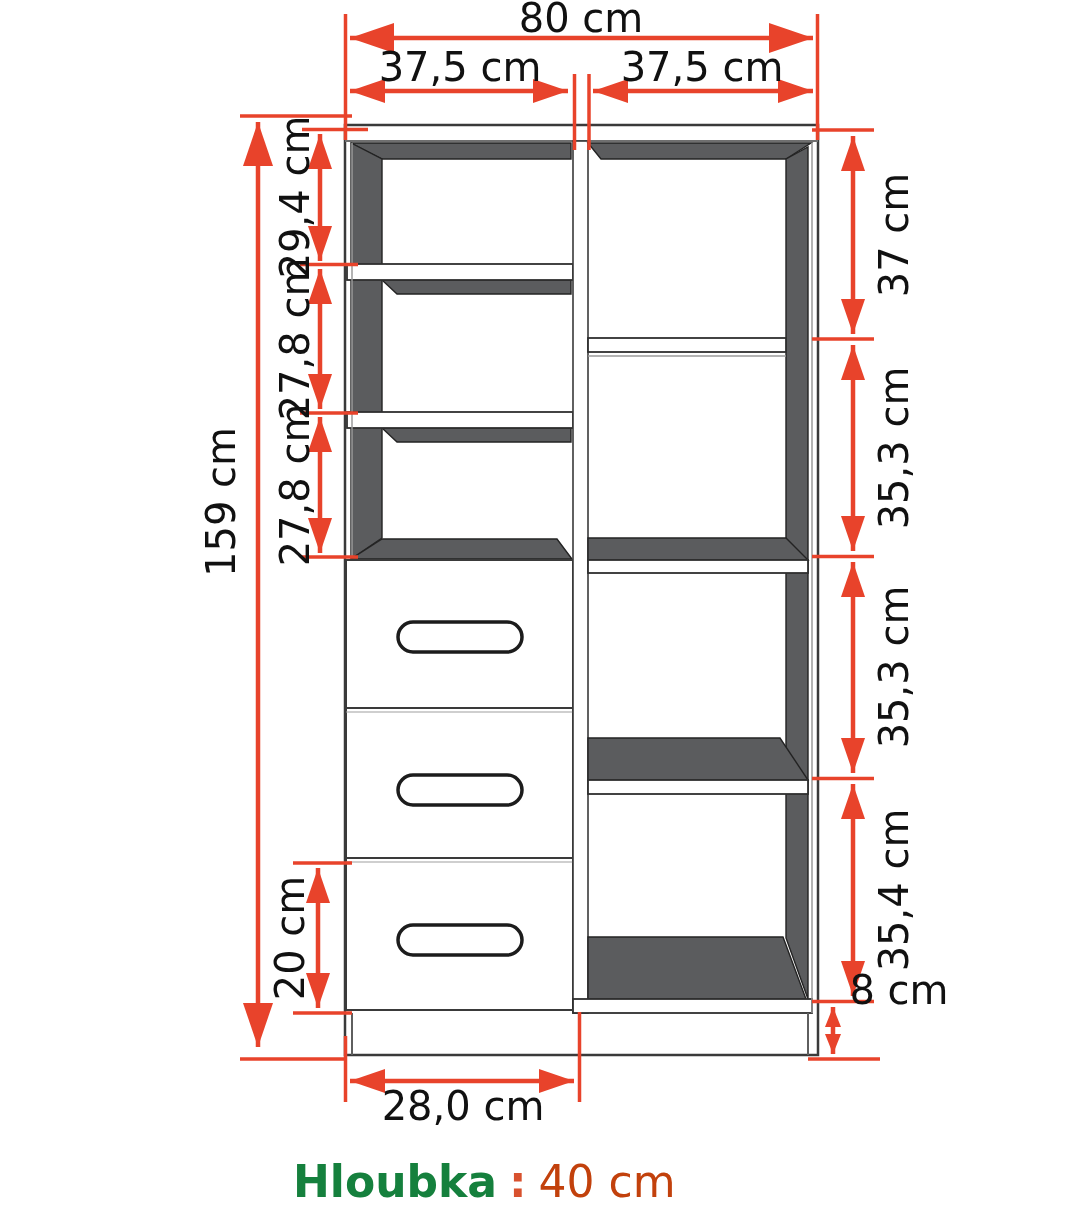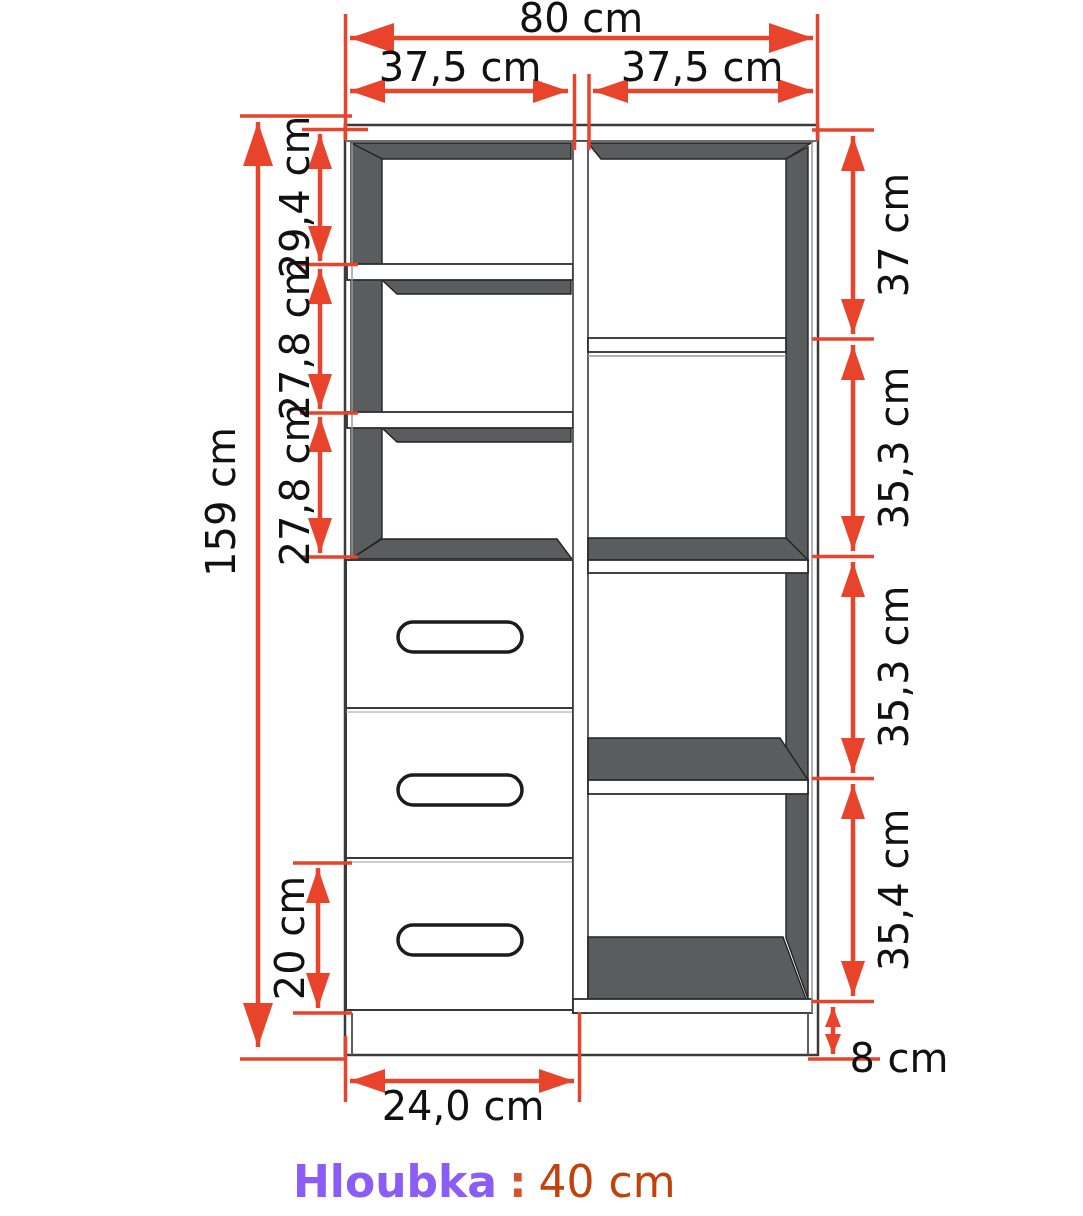--- a/index.html
+++ b/index.html
@@ -22,21 +22,21 @@
   }
   .dim-label.rot{
     transform:translate(-50%,-50%) rotate(-90deg);
   }
   .depth-row{
     position:absolute;
     left:293px;top:1160px;
     display:flex;align-items:baseline;gap:12px;
     font-size:44px;line-height:1;white-space:nowrap;
   }
-  .depth-name{color:#8b5cf6;font-weight:700;}
+  .depth-name{color:#15803d;font-weight:700;}
   .depth-sep{color:#d8512e;font-weight:700;}
   .depth-value{color:#c2410c;font-weight:400;}
 </style>
 </head>
 <body>
 
 <div class="canvas">
 
   <svg width="1083" height="1216" viewBox="0 0 1083 1216">
     <defs>
@@ -156,22 +156,22 @@
   <span class="dim-label rot" style="left:295px;top:197px">29,4 cm</span>
   <span class="dim-label rot" style="left:295px;top:339px">27,8 cm</span>
   <span class="dim-label rot" style="left:295px;top:485px">27,8 cm</span>
   <span class="dim-label rot" style="left:290px;top:938px">20 cm</span>
 
   <span class="dim-label rot" style="left:894px;top:235px">37 cm</span>
   <span class="dim-label rot" style="left:894px;top:448px">35,3 cm</span>
   <span class="dim-label rot" style="left:894px;top:667px">35,3 cm</span>
   <span class="dim-label rot" style="left:894px;top:890px">35,4 cm</span>
 
-  <span class="dim-label" style="left:899px;top:1058px">8 cm</span>
-  <span class="dim-label" style="left:463px;top:1106px">24,0 cm</span>
+  <span class="dim-label" style="left:899px;top:990px">8 cm</span>
+  <span class="dim-label" style="left:463px;top:1106px">28,0 cm</span>
 
   <div class="depth-row">
     <span class="depth-name">Hloubka</span>
     <span class="depth-sep">:</span>
     <span class="depth-value">40 cm</span>
   </div>
 
 </div>
 
 </body></html>

